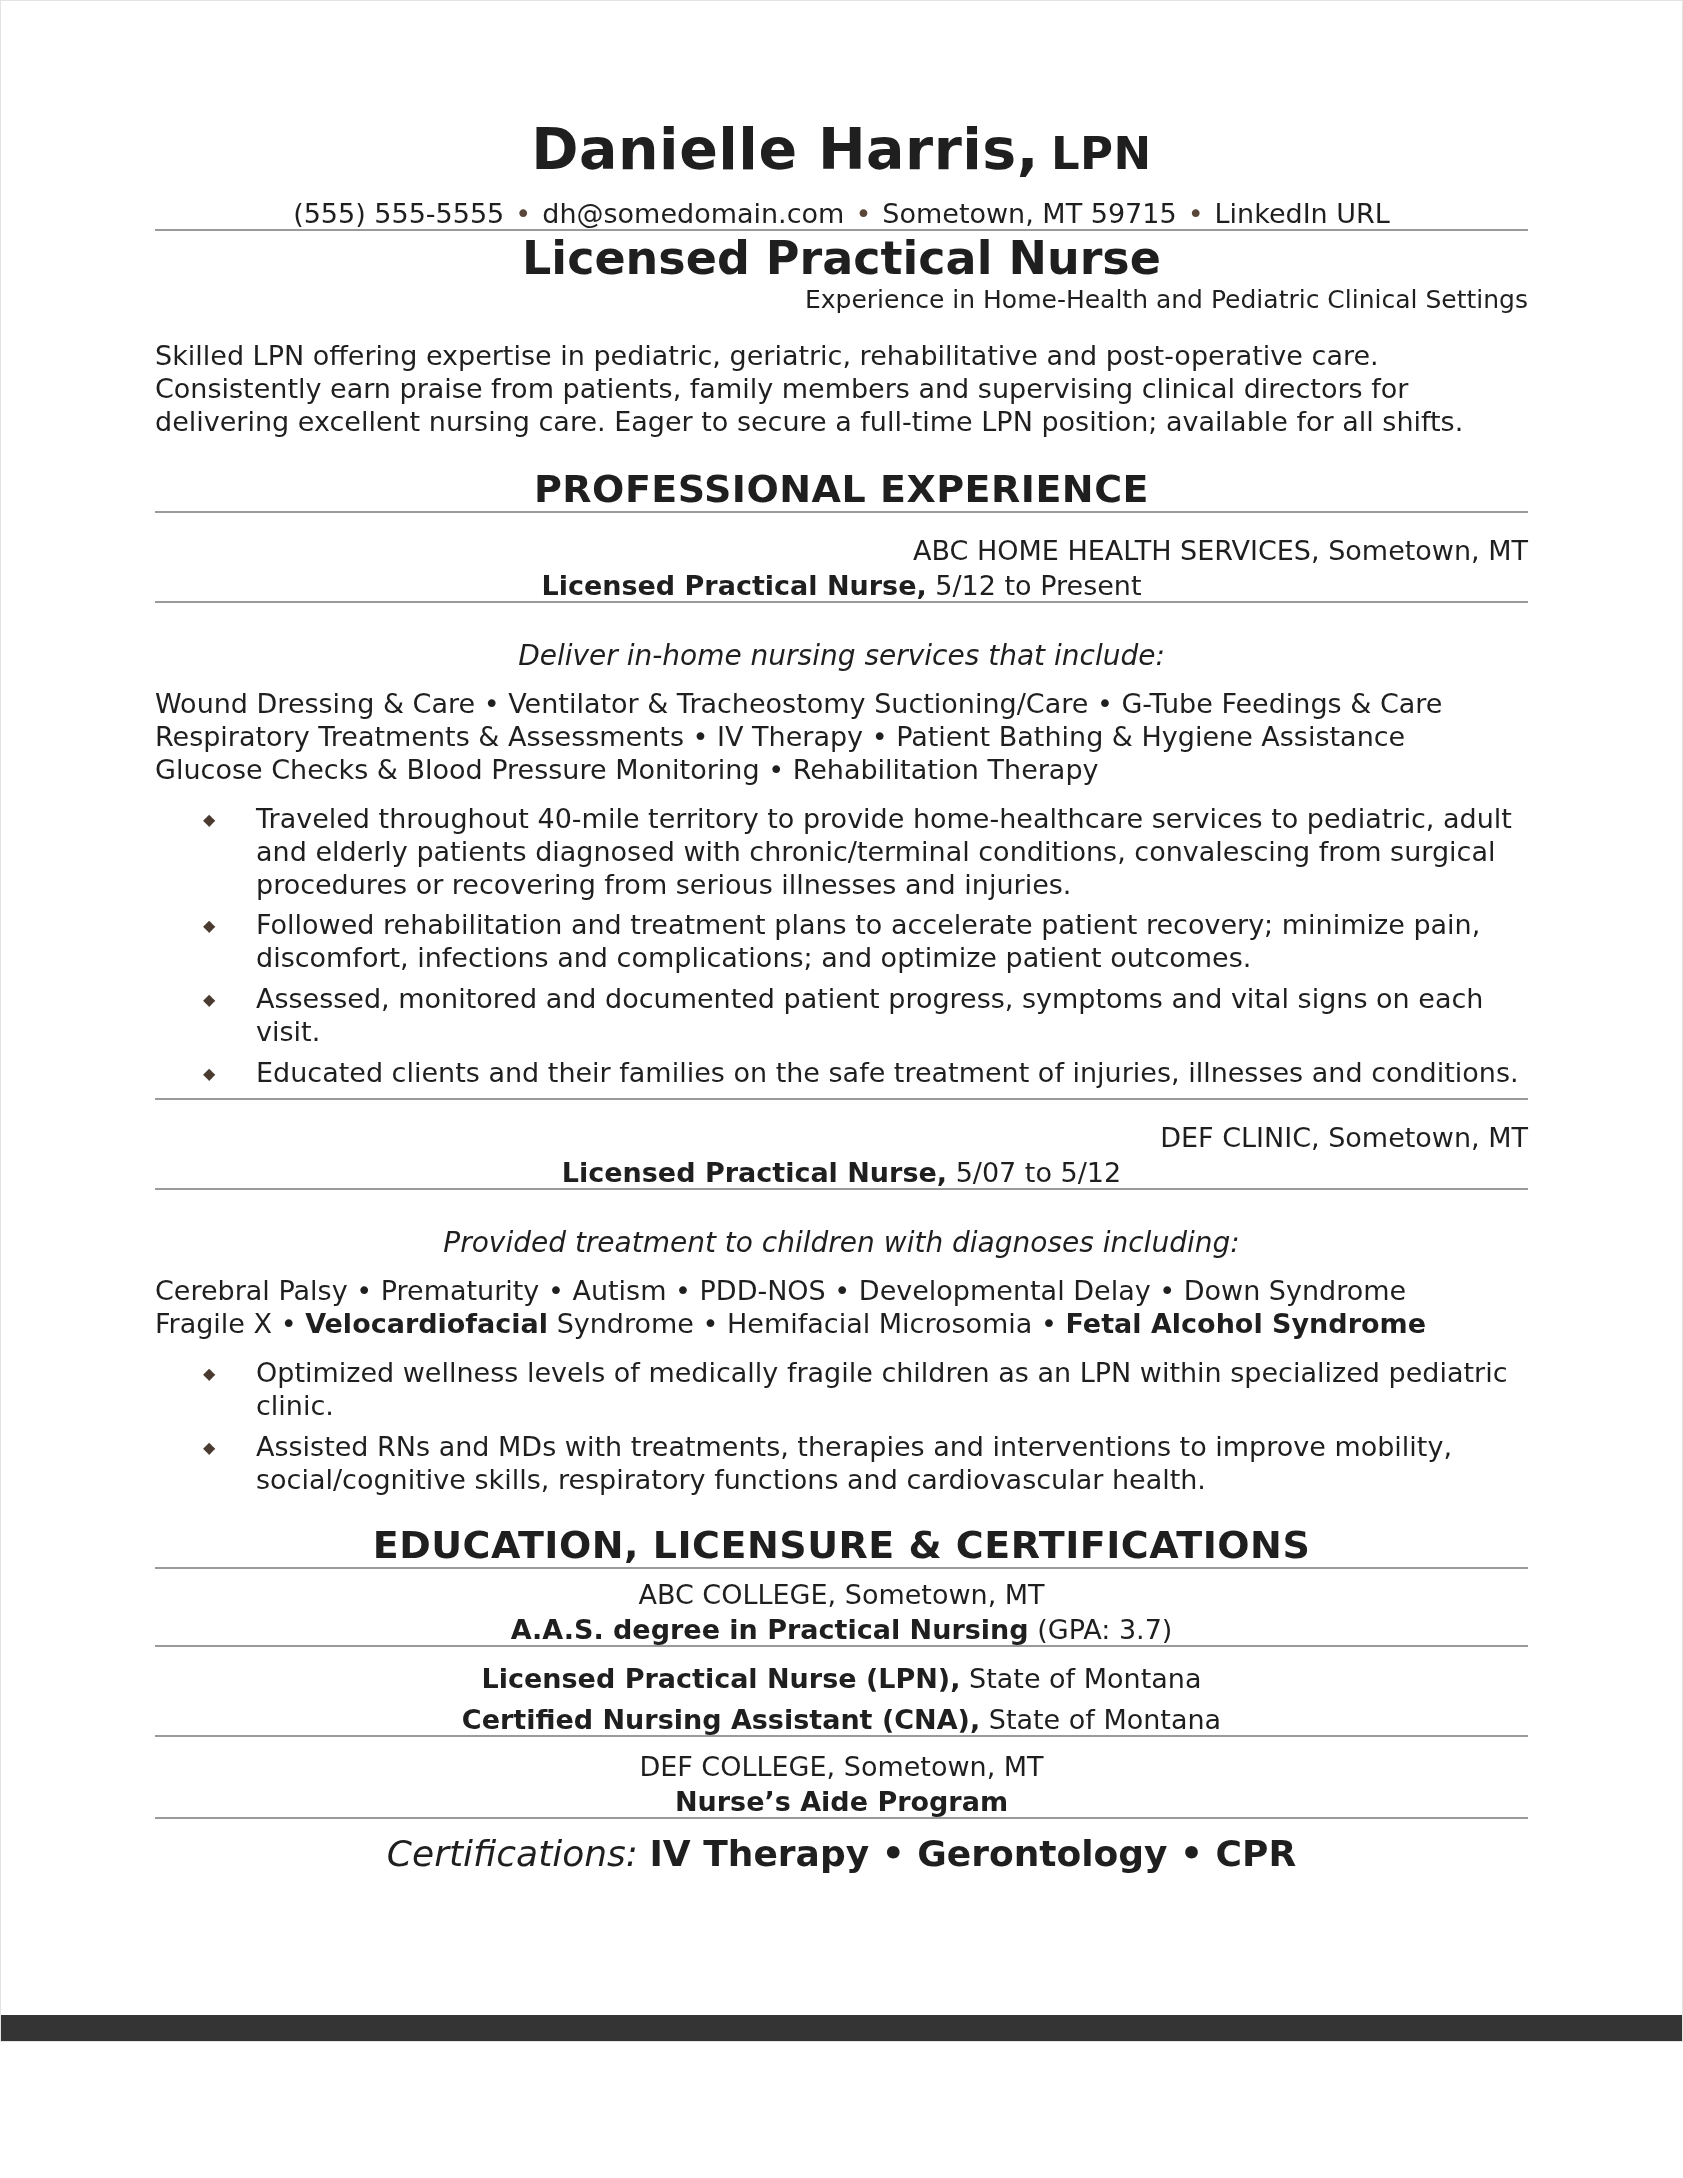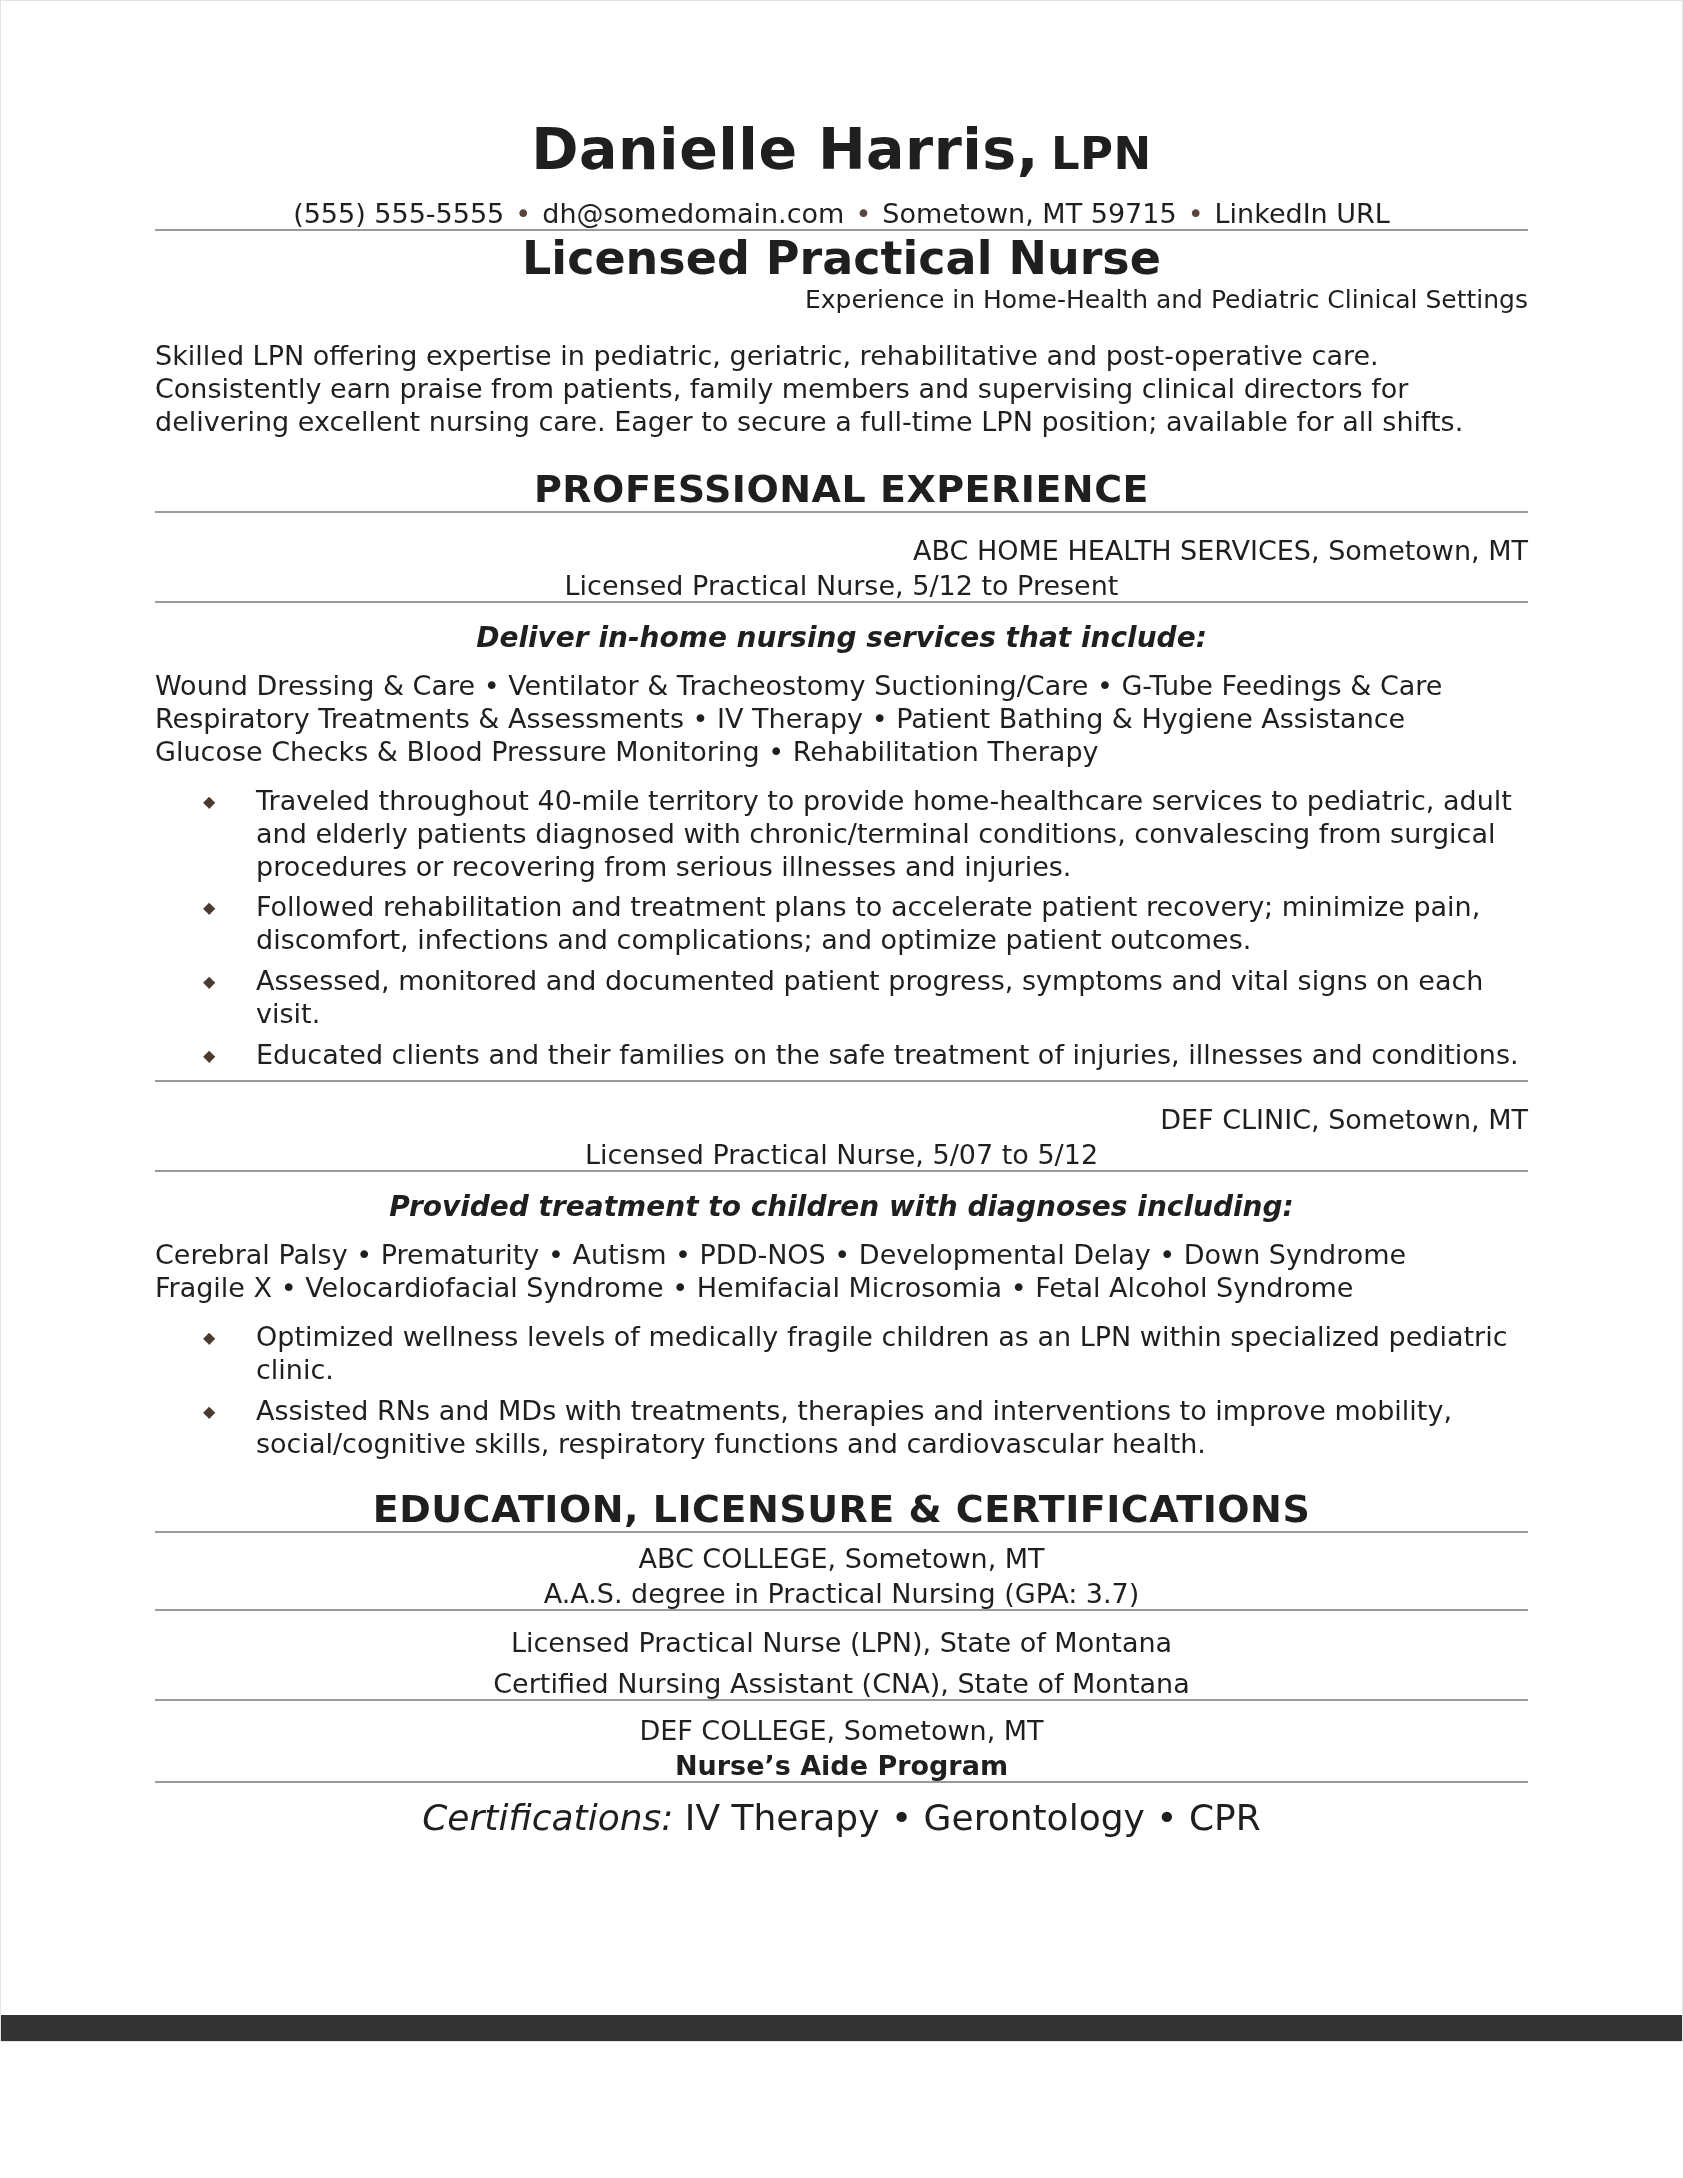--- a/index.html
+++ b/index.html
@@ -43,25 +43,25 @@
   .school { font-size: 27px; text-align: center; margin-top: 10px; }
   .school.second { margin-top: 14px; }
   .degree { font-size: 27px; text-align: center; margin-top: 4px; }
   .license { font-size: 27px; text-align: center; }
   .license.first { margin-top: 16px; }
   .license.second { margin-top: 10px; }
   .program { font-size: 27px; font-weight: bold; text-align: center; margin-top: 4px; }
   .certs { font-size: 36px; text-align: center; margin-top: 14px; }
   .certs .label { font-style: italic; }
 
-  .tagline { font-size: 28px; font-weight: bold; font-style: italic; text-align: center; margin-top: 18px; }
+  .tagline { font-size: 28px; font-weight: normal; font-style: italic; text-align: center; margin-top: 36px; }
   .inline-list { font-size: 27px; line-height: 1.22; margin-top: 16px; }
   .inline-list .line { margin: 0; }
 
-  .bold { font-weight: normal; }
+  .bold { font-weight: bold; }
   .italic { }
 
   ul.bullets { list-style: none; margin: 16px 0 0; padding: 0 0 0 44px; }
   ul.bullets li { display: flex; margin-bottom: 8px; font-size: 27px; line-height: 1.22; }
   .diamond { flex: 0 0 57px; font-size: 16px; line-height: 33px; color: var(--bullet, #4a3a30); padding-left: 4px; }
   .li-text { flex: 1; }
 
   .footer-bar {
     position: absolute;
     left: 0; right: 0; bottom: 0;

